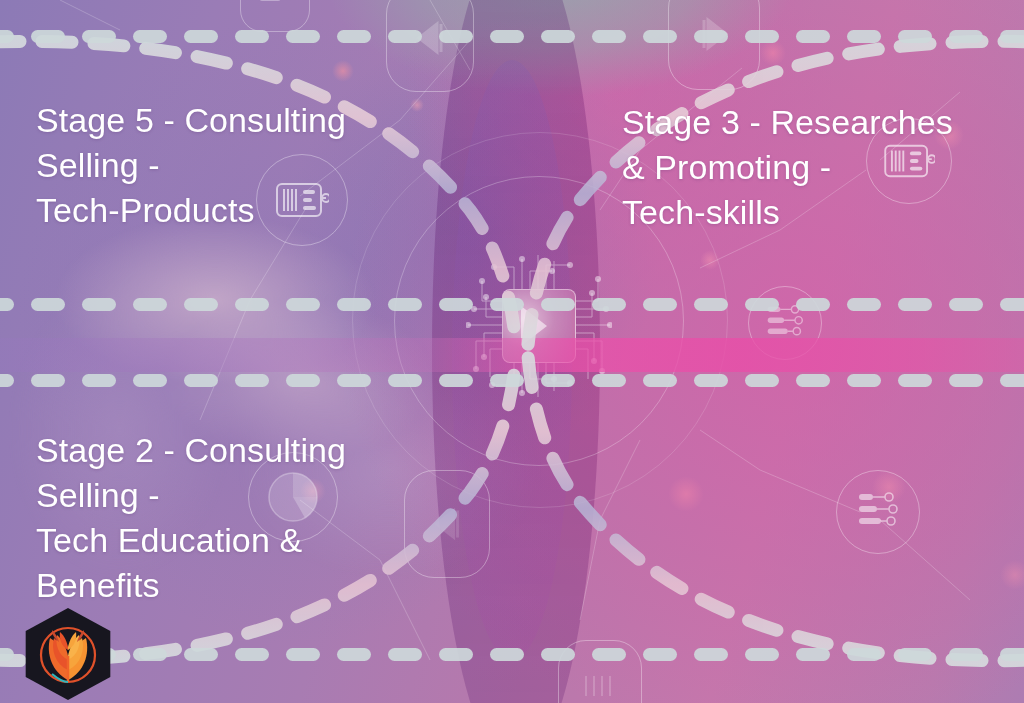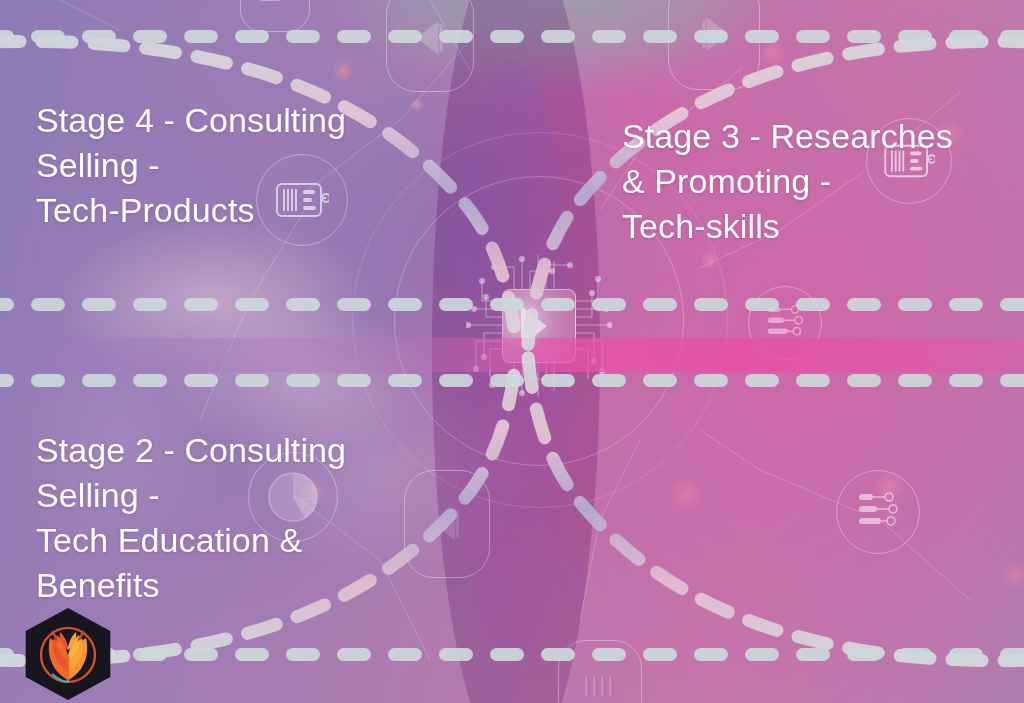--- a/index.html
+++ b/index.html
@@ -169,21 +169,21 @@
     position: absolute;
     color: #ffffff;
     font-size: 34px;
     line-height: 45px;
     font-weight: 400;
     letter-spacing: .1px;
     text-shadow: 0 1px 3px rgba(90,50,110,.28);
     white-space: pre-line;
   }
   .quad-tl { left: 36px;  top: 98px;  width: 360px; }
-  .quad-tr { left: 622px; top: 114px;  width: 370px; }
+  .quad-tr { left: 622px; top: 100px;  width: 370px; }
   .quad-bl { left: 36px;  top: 428px; width: 370px; }
   .quad-br { left: 644px; top: 428px; width: 380px; }
 
   
   .logo {
     position: absolute;
     left: 22px; top: 608px;
     width: 92px; height: 92px;
   }
   .hex {
@@ -511,21 +511,21 @@
       <i></i>
       <i></i>
       <i></i>
       <i></i>
       <i></i>
       <i></i>
       <i></i>
       <i></i>
     </div>
 
-  <div class="quad quad-tl">Stage 4 - Consulting
+  <div class="quad quad-tl">Stage 5 - Consulting
 Selling -
 Tech-Products</div>
   <div class="quad quad-tr">Stage 3 - Researches
 &amp; Promoting -
 Tech-skills</div>
   <div class="quad quad-bl">Stage 2 - Consulting
 Selling -
 Tech Education &amp;
 Benefits</div>
 

